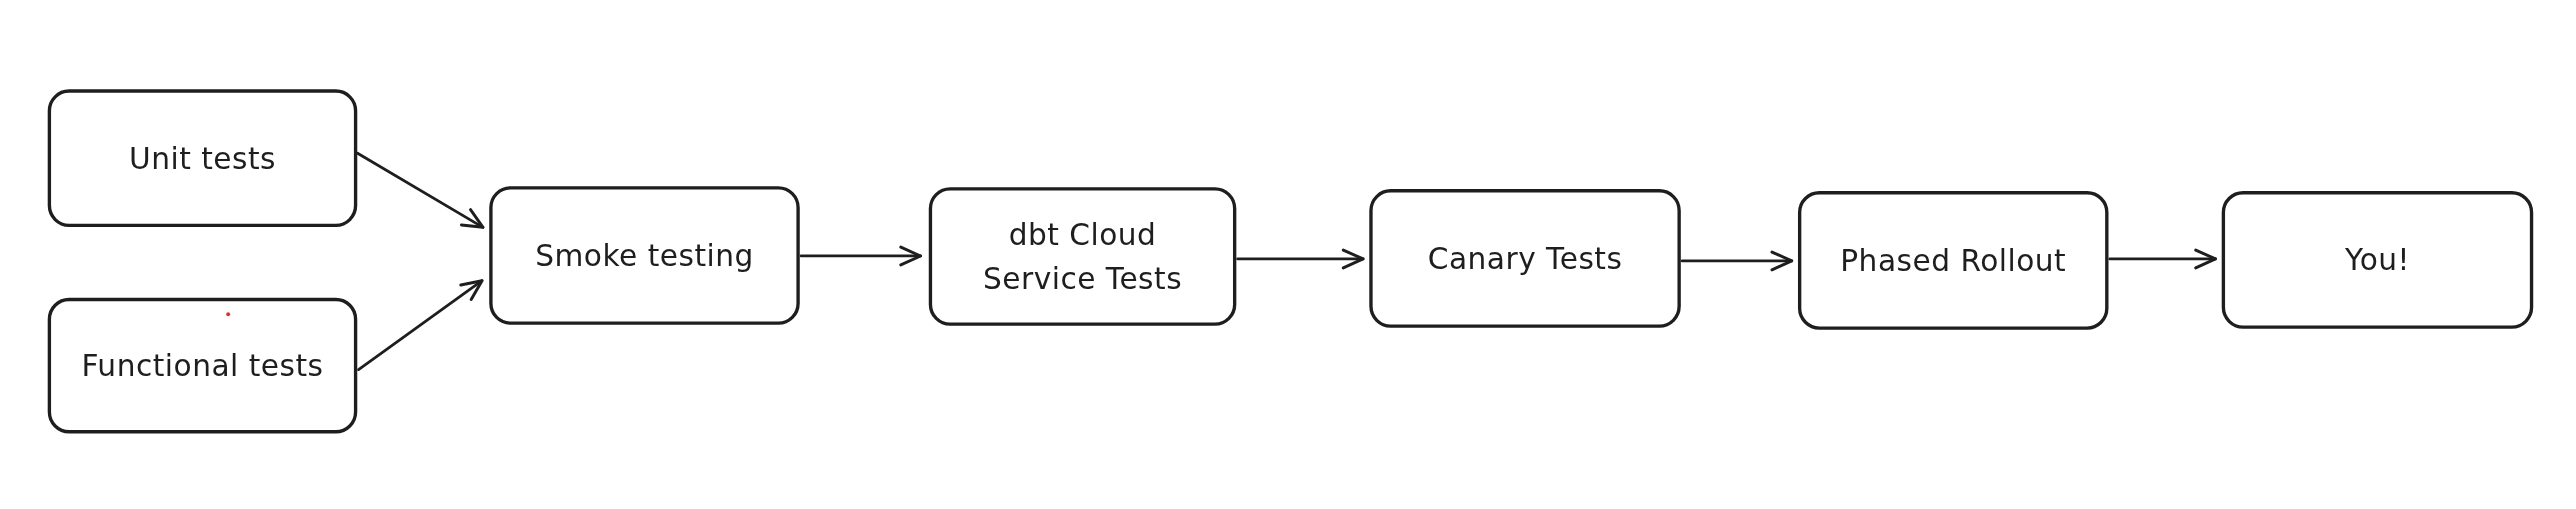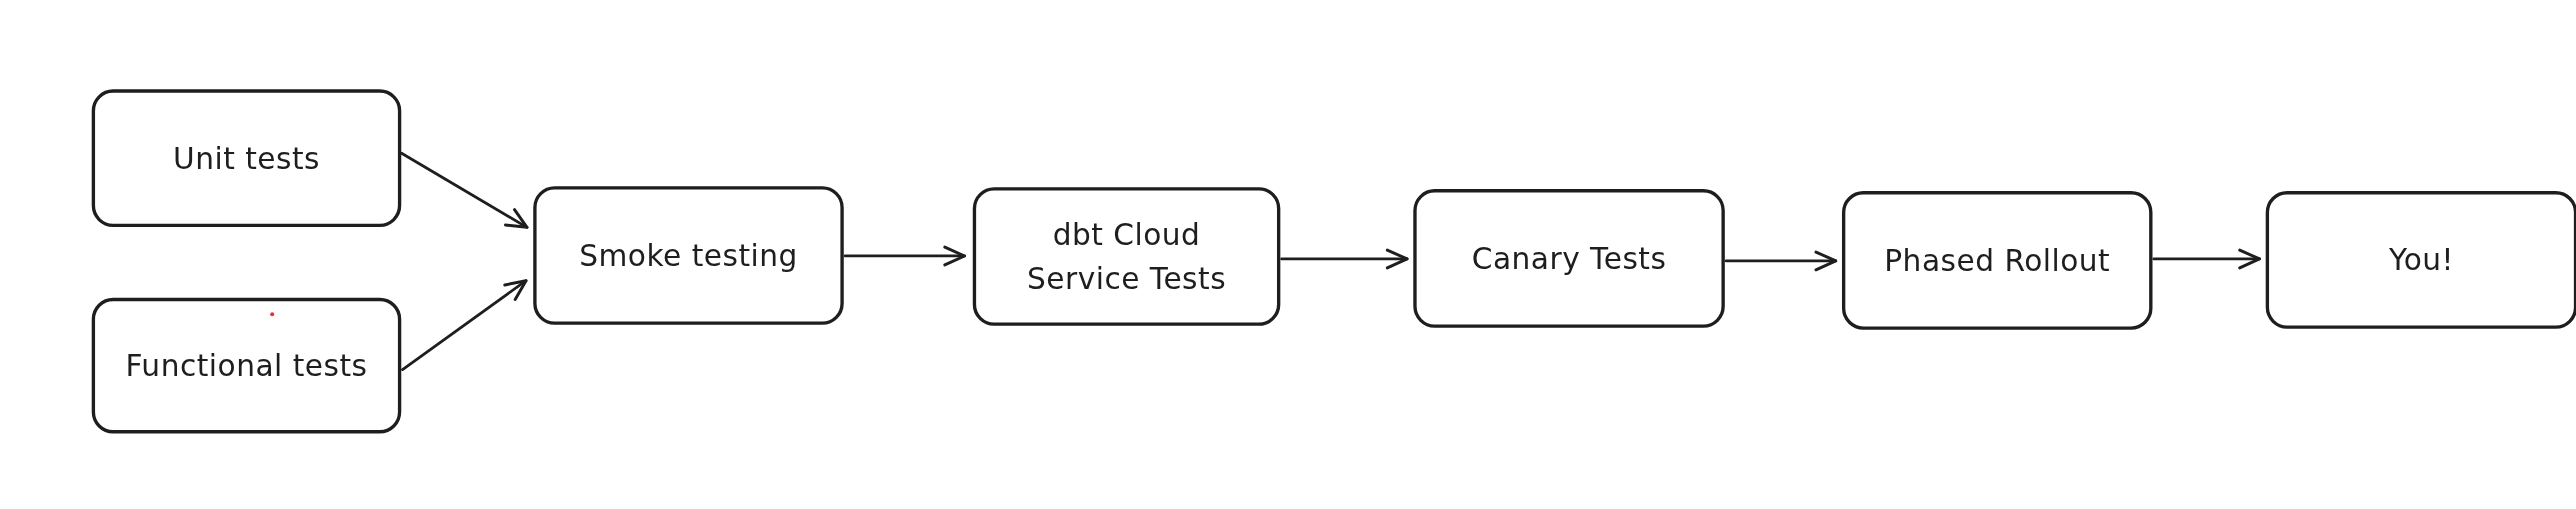--- a/index.html
+++ b/index.html
@@ -11,21 +11,20 @@
     width: 2576px;
     height: 510px;
     overflow: hidden;
     font-family: "DejaVu Sans", sans-serif;
   }
   #diagram-root {
     position: relative;
     width: 2332px;
     height: 510px;
     background: #ffffff;
-    padding-left: 44px;
   }
   #diagram-svg {
     display: block;
   }
   #diagram-svg text {
     font-family: "DejaVu Sans", sans-serif;
     letter-spacing: 0.5px;
   }
 </style>
 </head>

